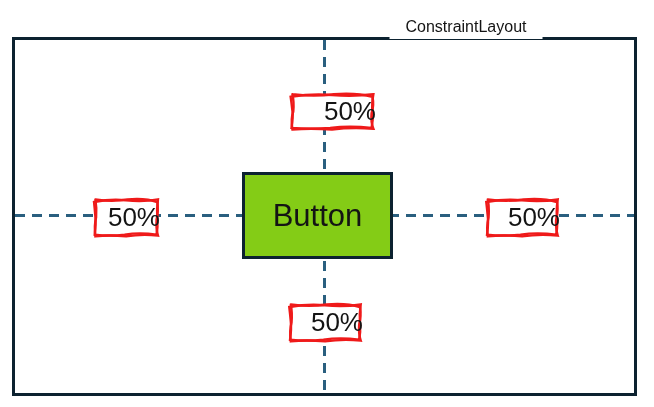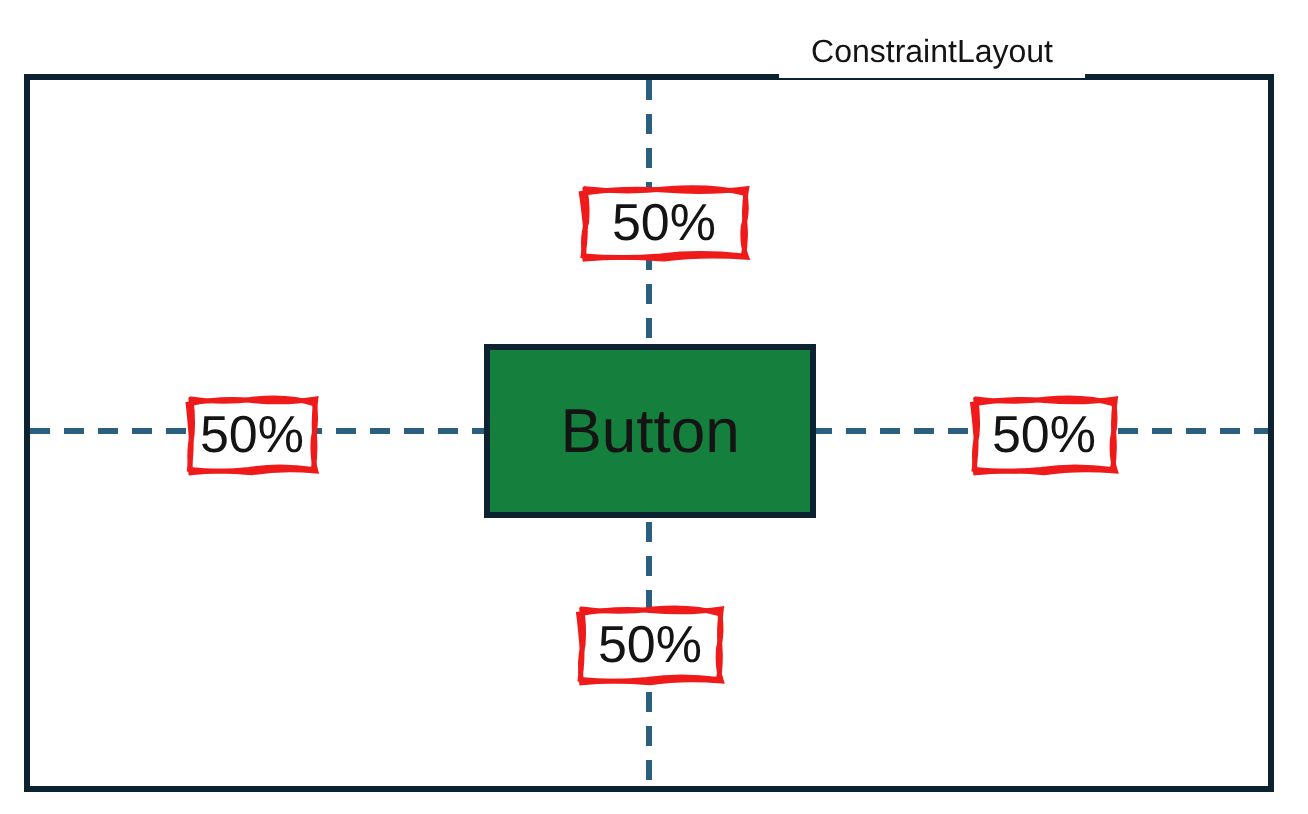--- a/index.html
+++ b/index.html
@@ -25,42 +25,42 @@
     background: repeating-linear-gradient(180deg, #2a5f7f 0 10px, transparent 10px 17px);
   }
   .guide.h {
     left: 15px; top: 214px;
     width: 619px; height: 3px;
     background: repeating-linear-gradient(90deg, #2a5f7f 0 10px, transparent 10px 17px);
   }
   .widget-button {
     position: absolute;
     left: 242px; top: 172px;
-    width: 166px; height: 87px;
+    width: 151px; height: 87px;
     box-sizing: border-box;
-    background: #15803d;
+    background: #84cc16;
     border: 3px solid #0c2230;
     display: flex; align-items: center; justify-content: center;
     font-size: 31px; color: #141414;
     z-index: 2;
   }
   .frame-title {
     position: absolute;
     left: 466px; top: 27px;
     transform: translate(-50%, -50%);
     background: #ffffff;
     padding: 3px 16px;
     font-size: 16px;
     color: #141414;
     white-space: nowrap;
     z-index: 3;
   }
   .pct-label {
     position: absolute;
-    display: flex; align-items: center; justify-content: center;
+    display: flex; align-items: center; justify-content: flex-end;
     z-index: 2;
     font-size: 26px; color: #141414;
   }
   .pct-label svg {
     position: absolute;
     left: 0; top: 0; width: 100%; height: 100%;
     overflow: visible;
   }
   .pct-label .txt { position: relative; z-index: 1; }
   .pct-label path {

